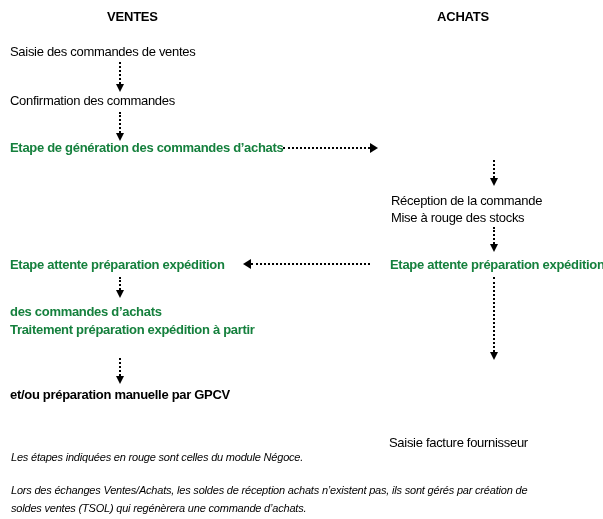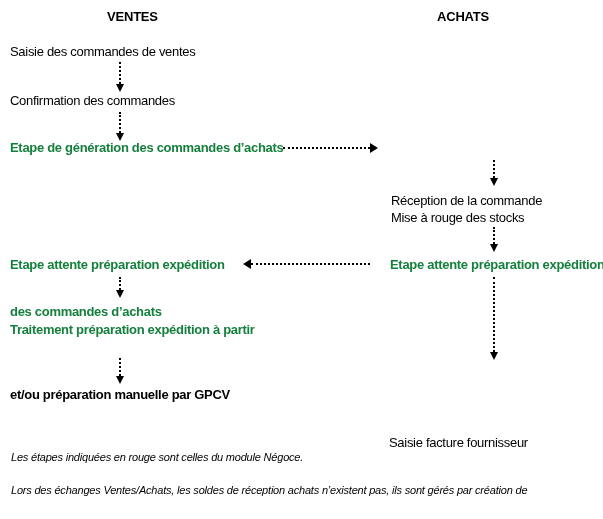--- a/index.html
+++ b/index.html
@@ -130,15 +130,16 @@
 
 
   <div class="varrow" style="left:493px; top:277px; height:75px;"></div>
 
   <div class="node" style="left:389px; top:388px;margin-top:48px;">Saisie facture fournisseur</div>
 
   <div class="note" style="left:11px; top:449px;">Les étapes indiquées en rouge sont celles du module Négoce.</div>
 
   <div class="note" style="left:11px; top:482px;">
     <span class="line">Lors des échanges Ventes/Achats, les soldes de réception achats n’existent pas, ils sont gérés par création de</span>
+    <span class="line">soldes ventes (TSOL) qui regénèrera une commande d’achats.</span>
   </div>
 
 </div>
 
 </body></html>

